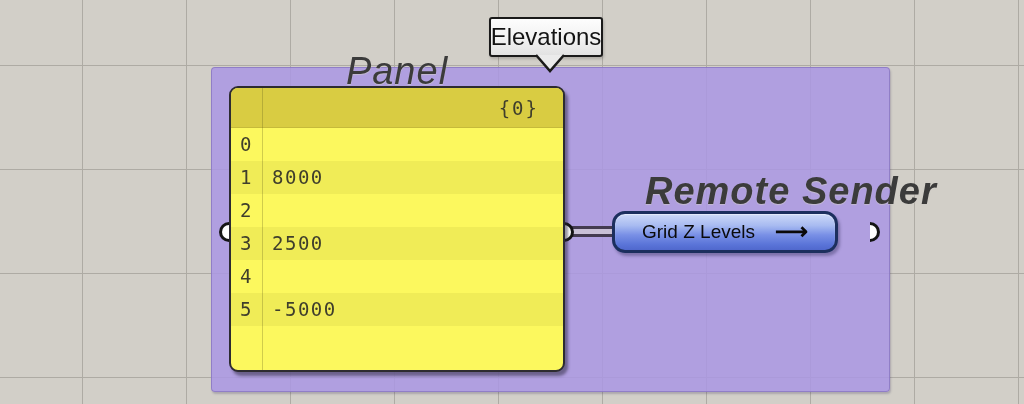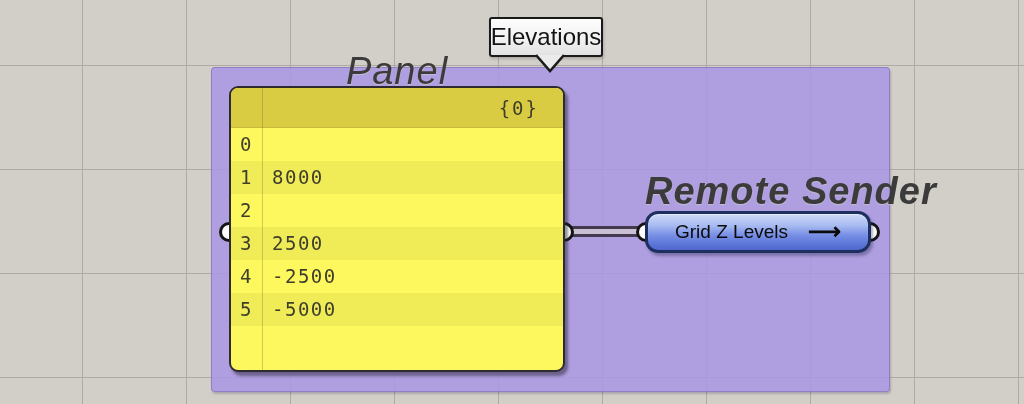--- a/index.html
+++ b/index.html
@@ -87,21 +87,21 @@
   .panel-row.odd { background:#f0ec57; }
   .panel-row .idx { width:31px; text-align:center; flex:none; }
   .panel-row .val { padding-left:10px; }
   .panel-col-divider {
     position:absolute; left:31px; top:0; bottom:0; width:1px;
     background:rgba(95,90,30,0.28); z-index:5;
   }
 
   
   .capsule {
-    position:absolute; left:645px; top:211px; width:226px; height:42px;
+    position:absolute; left:612px; top:211px; width:226px; height:42px;
     border:3px solid #1c2f5e; border-radius:13px;
     background:linear-gradient(180deg,#cdd9f8 0%,#a8bbf1 32%,#7990e6 58%,#5a74d8 85%,#5068cd 100%);
     box-shadow:2px 3px 3px rgba(30,30,70,0.35), inset 0 1px 1px rgba(255,255,255,0.5);
     display:flex; align-items:center; justify-content:center; gap:20px;
     z-index:4;
   }
   .capsule-text  { font-size:19px; color:#0a0a0a; }
   .capsule-arrow { font-size:23px; color:#0a0a0a; font-weight:bold; line-height:1; transform:translateY(-1px); }
 </style>
 </head>
@@ -136,21 +136,20 @@
     </div>
     <div class="panel-row even">
       <span class="idx">2</span>
     </div>
     <div class="panel-row odd">
       <span class="idx">3</span>
       <span class="val">2500</span>
     </div>
     <div class="panel-row even">
       <span class="idx">4</span>
-      <span class="val">-2500</span>
     </div>
     <div class="panel-row odd">
       <span class="idx">5</span>
       <span class="val">-5000</span>
     </div>
     <div class="panel-col-divider"></div>
   </div>
 
   <div class="grip left grip-panel-in"></div>
   <div class="grip right grip-panel-out"></div>

